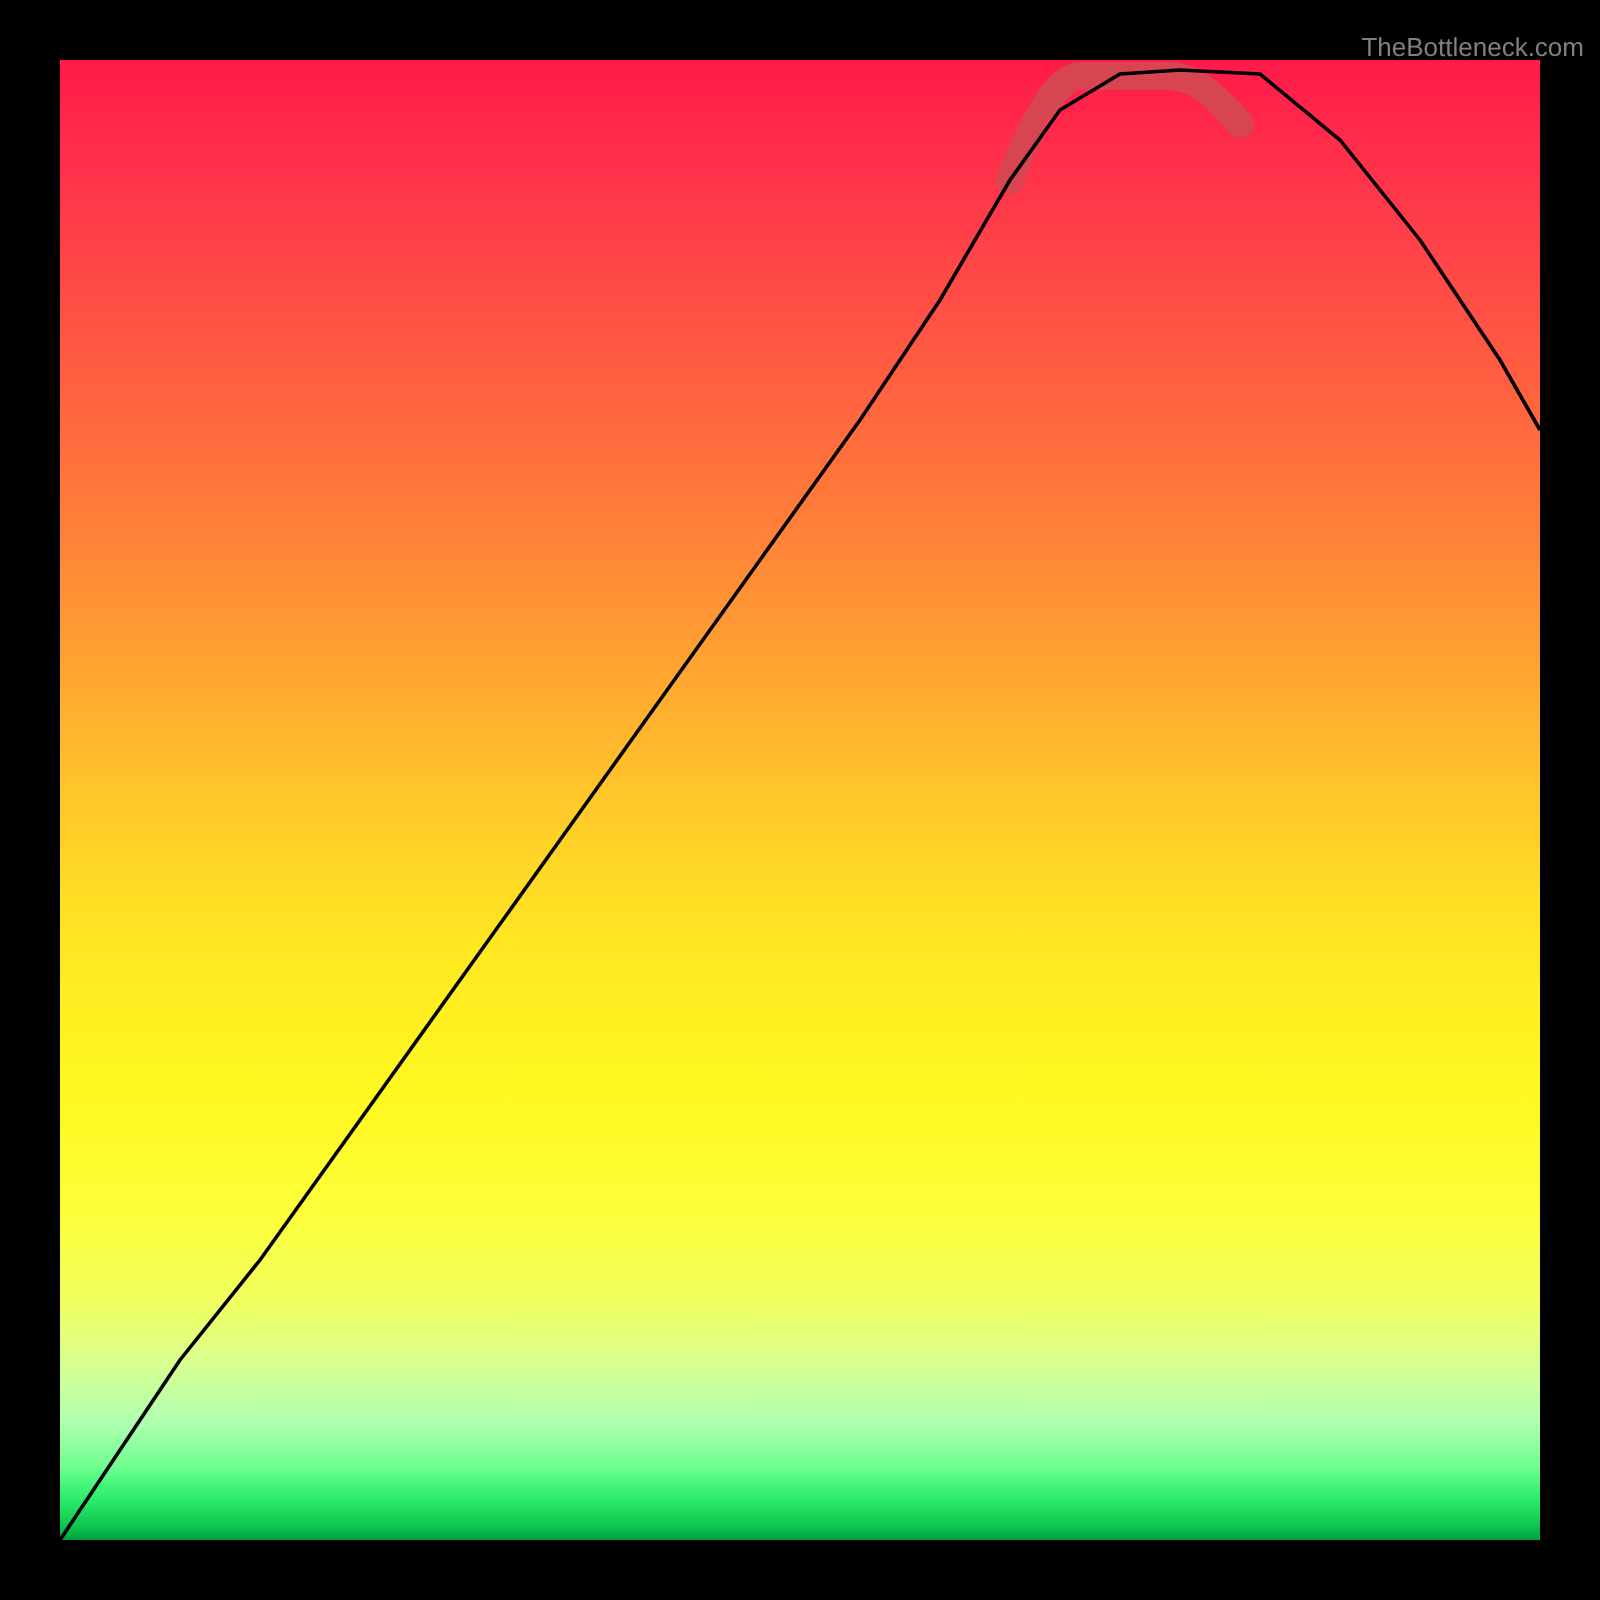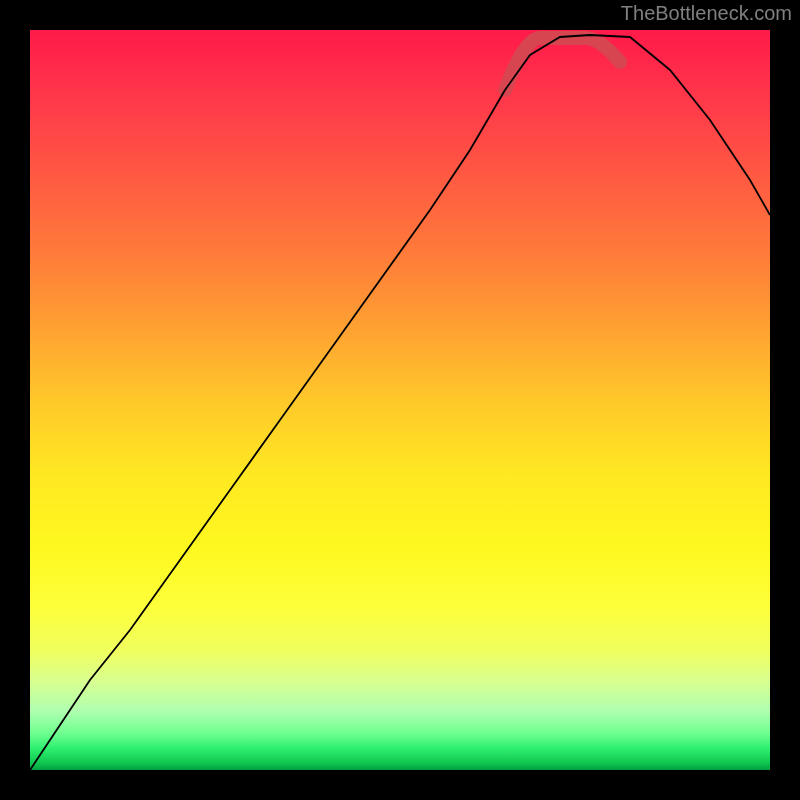--- a/index.html
+++ b/index.html
@@ -5,24 +5,24 @@
   * { margin: 0; padding: 0; box-sizing: border-box; }
   body {
     width: 800px;
     height: 800px;
     background: #000;
     position: relative;
     font-family: Arial, sans-serif;
   }
   .attribution {
     position: absolute;
-    top: 2px;
+    top: 16px;
     right: 8px;
     color: #808080;
-    font-size: 20px;
+    font-size: 13px;
     font-weight: 500;
   }
   .chart-container {
     position: absolute;
     left: 30px;
     top: 30px;
     width: 740px;
     height: 740px;
     background: linear-gradient(to bottom,
       #ff1a4a 0%,

